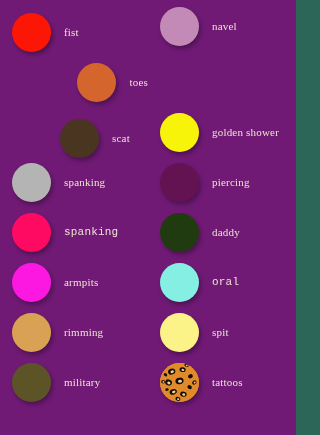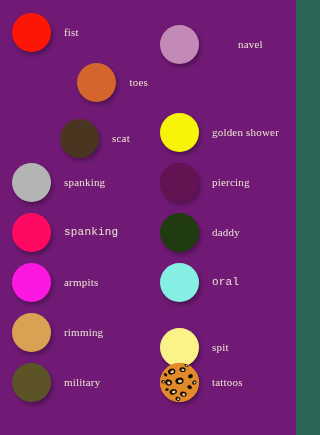--- a/index.html
+++ b/index.html
@@ -112,21 +112,21 @@
         <div class="swatch-label" style="color: rgb(236, 228, 210);">rimming</div>
       </div>
       <div class="swatch-row" style="top: 357px;">
         <div class="dot-wrap">
           <div class="dot" style="background: rgb(92, 84, 39);"></div>
         </div>
         <div class="swatch-label" style="color: rgb(236, 228, 210);">military</div>
       </div>
     </div>
   <div class="column right">
-      <div class="swatch-row" style="top: 19px; gap: 26px;">
+      <div class="swatch-row" style="top: 1px;">
         <div class="dot-wrap">
           <div class="dot" style="background: rgb(195, 138, 184);"></div>
         </div>
         <div class="swatch-label" style="color: rgb(236, 228, 210);">navel</div>
       </div>
       <div class="swatch-row" style="top: 107px;">
         <div class="dot-wrap">
           <div class="dot" style="background: rgb(248, 244, 9);"></div>
         </div>
         <div class="swatch-label" style="color: rgb(236, 228, 210);">golden shower</div>
@@ -142,21 +142,21 @@
           <div class="dot" style="background: rgb(32, 59, 16);"></div>
         </div>
         <div class="swatch-label" style="color: rgb(236, 228, 210);">daddy</div>
       </div>
       <div class="swatch-row" style="top: 257px; font-family: Liberation Mono, monospace;">
         <div class="dot-wrap">
           <div class="dot" style="background: rgb(134, 239, 228);"></div>
         </div>
         <div class="swatch-label" style="color: rgb(236, 228, 210);">oral</div>
       </div>
-      <div class="swatch-row" style="top: 322px;">
+      <div class="swatch-row" style="top: 307px;">
         <div class="dot-wrap">
           <div class="dot" style="background: rgb(251, 242, 136);"></div>
         </div>
         <div class="swatch-label" style="color: rgb(236, 228, 210);">spit</div>
       </div>
       <div class="swatch-row" style="top: 357px;">
         <div class="dot-wrap">
           <div class="dot" style="background: rgb(224, 138, 42);">
             <svg viewBox="0 0 100 100" preserveAspectRatio="xMidYMid slice">
               <rect x="0" y="0" width="100" height="100" fill="#e08a2a"></rect>

